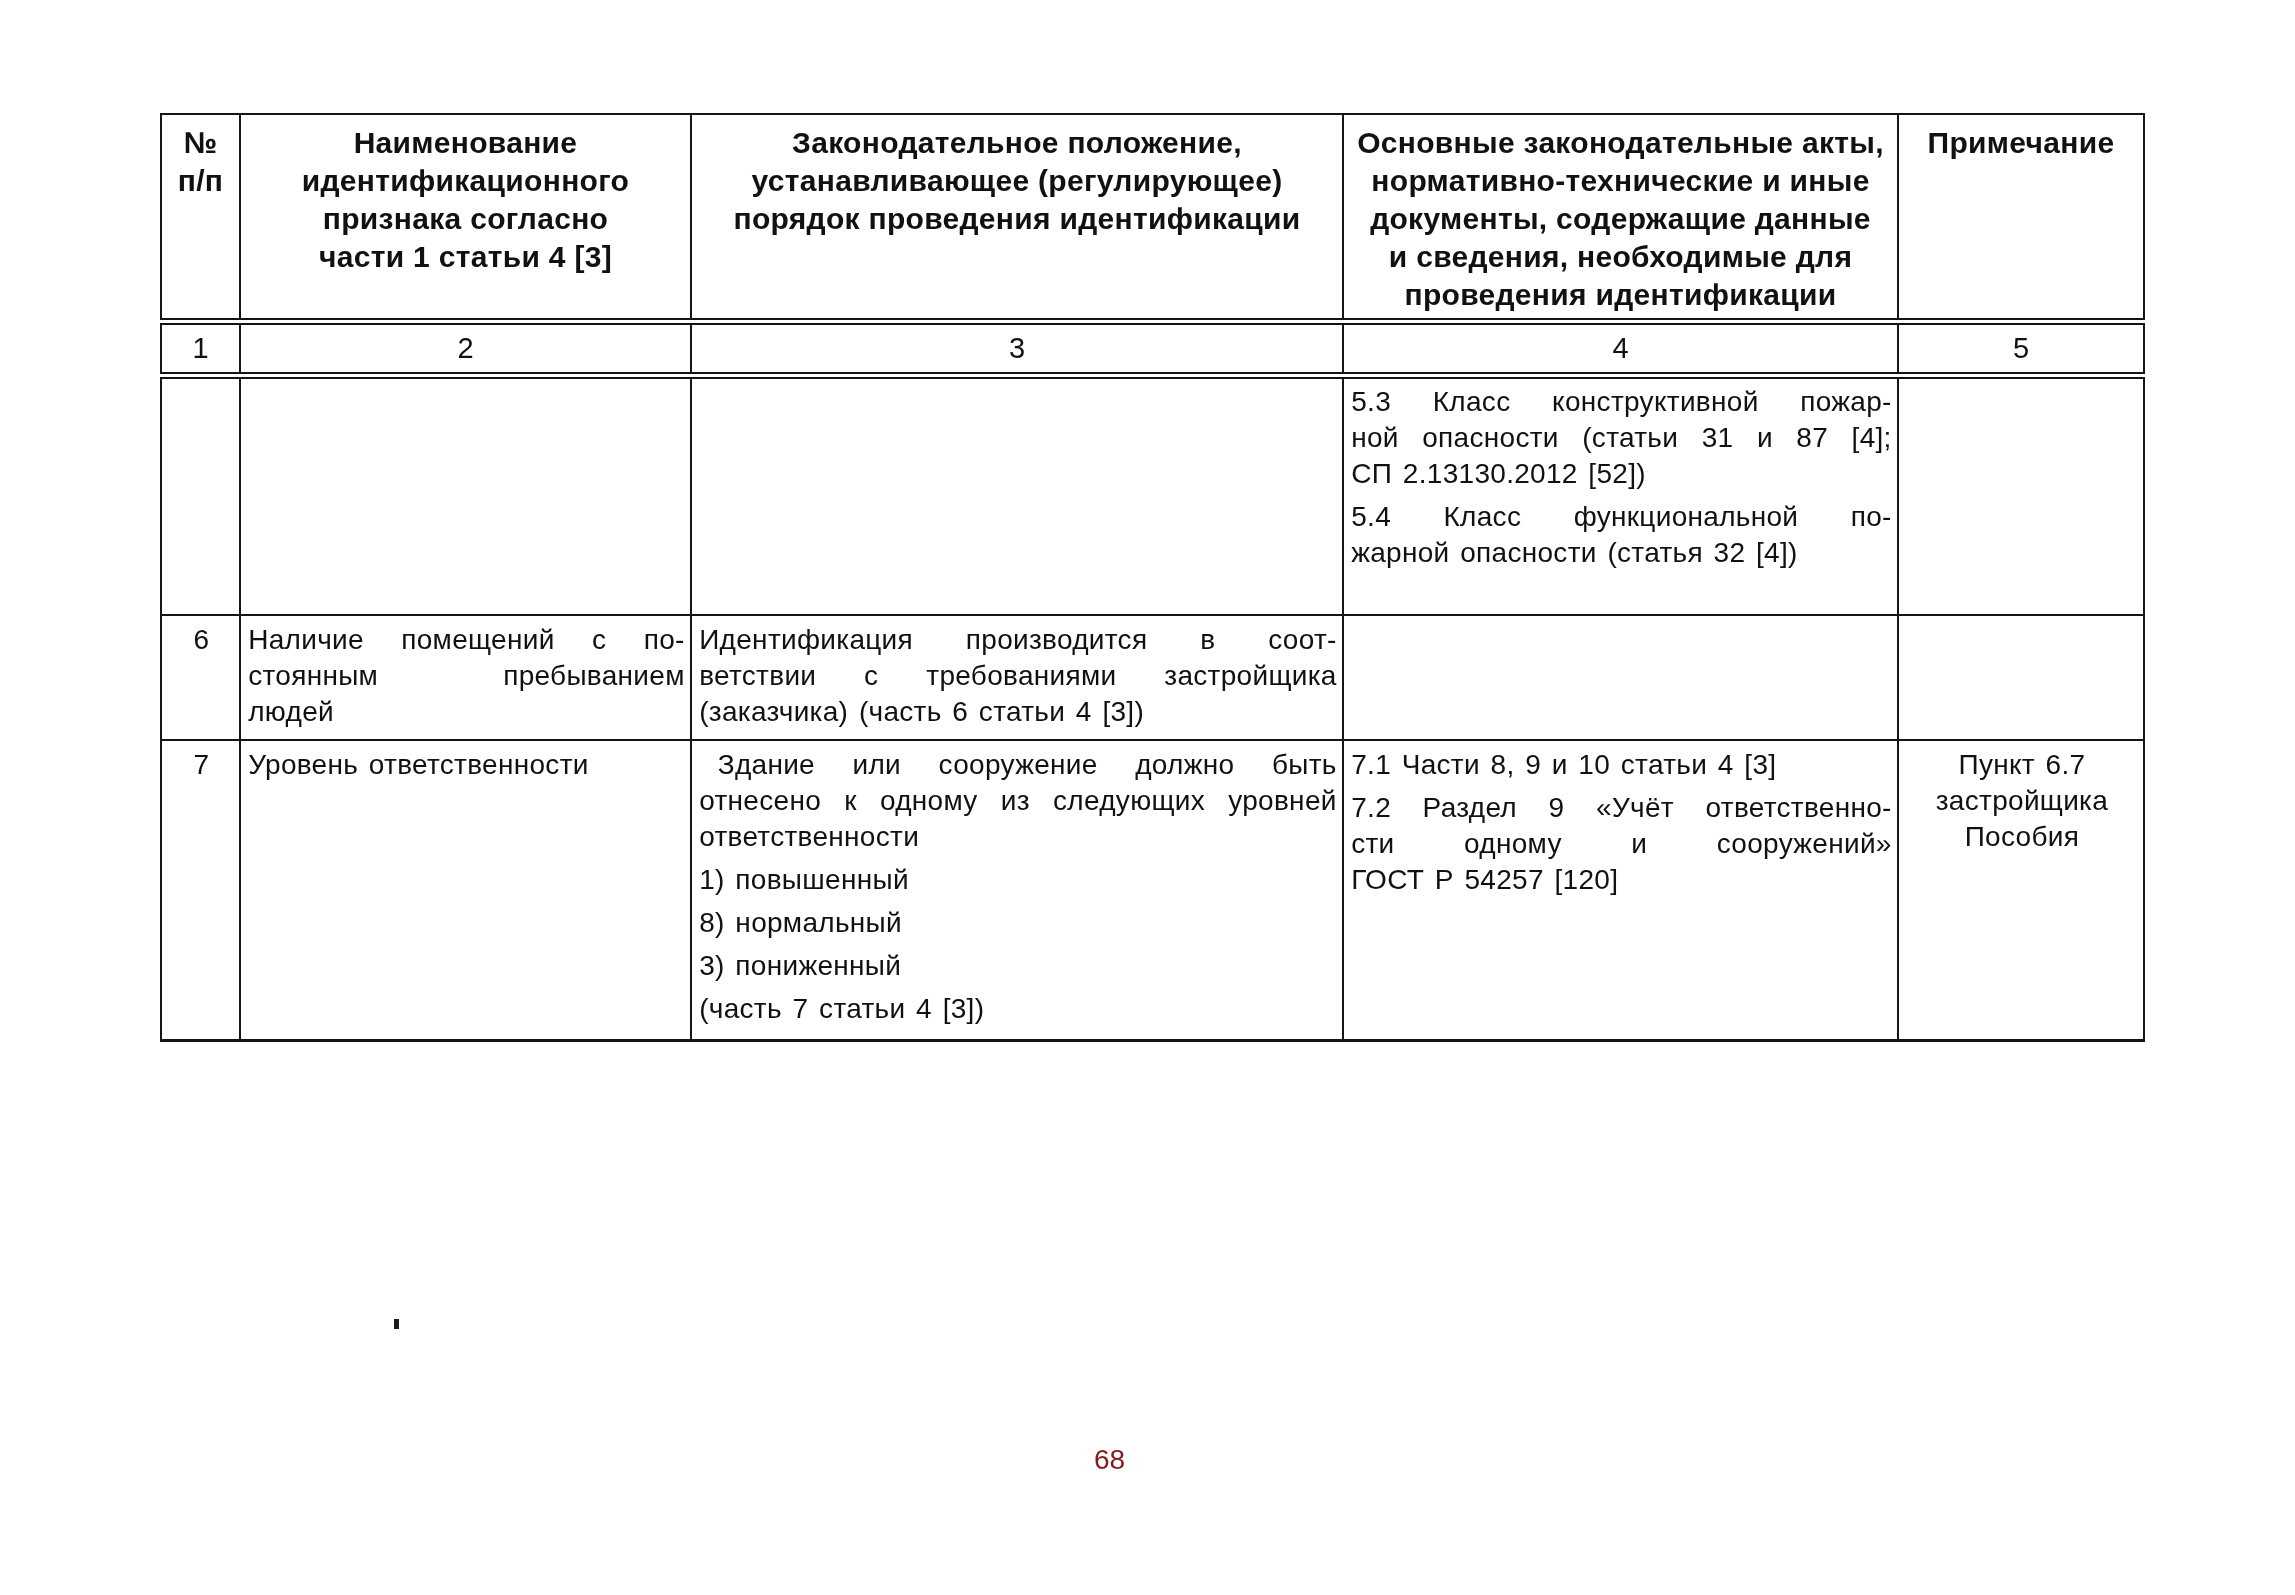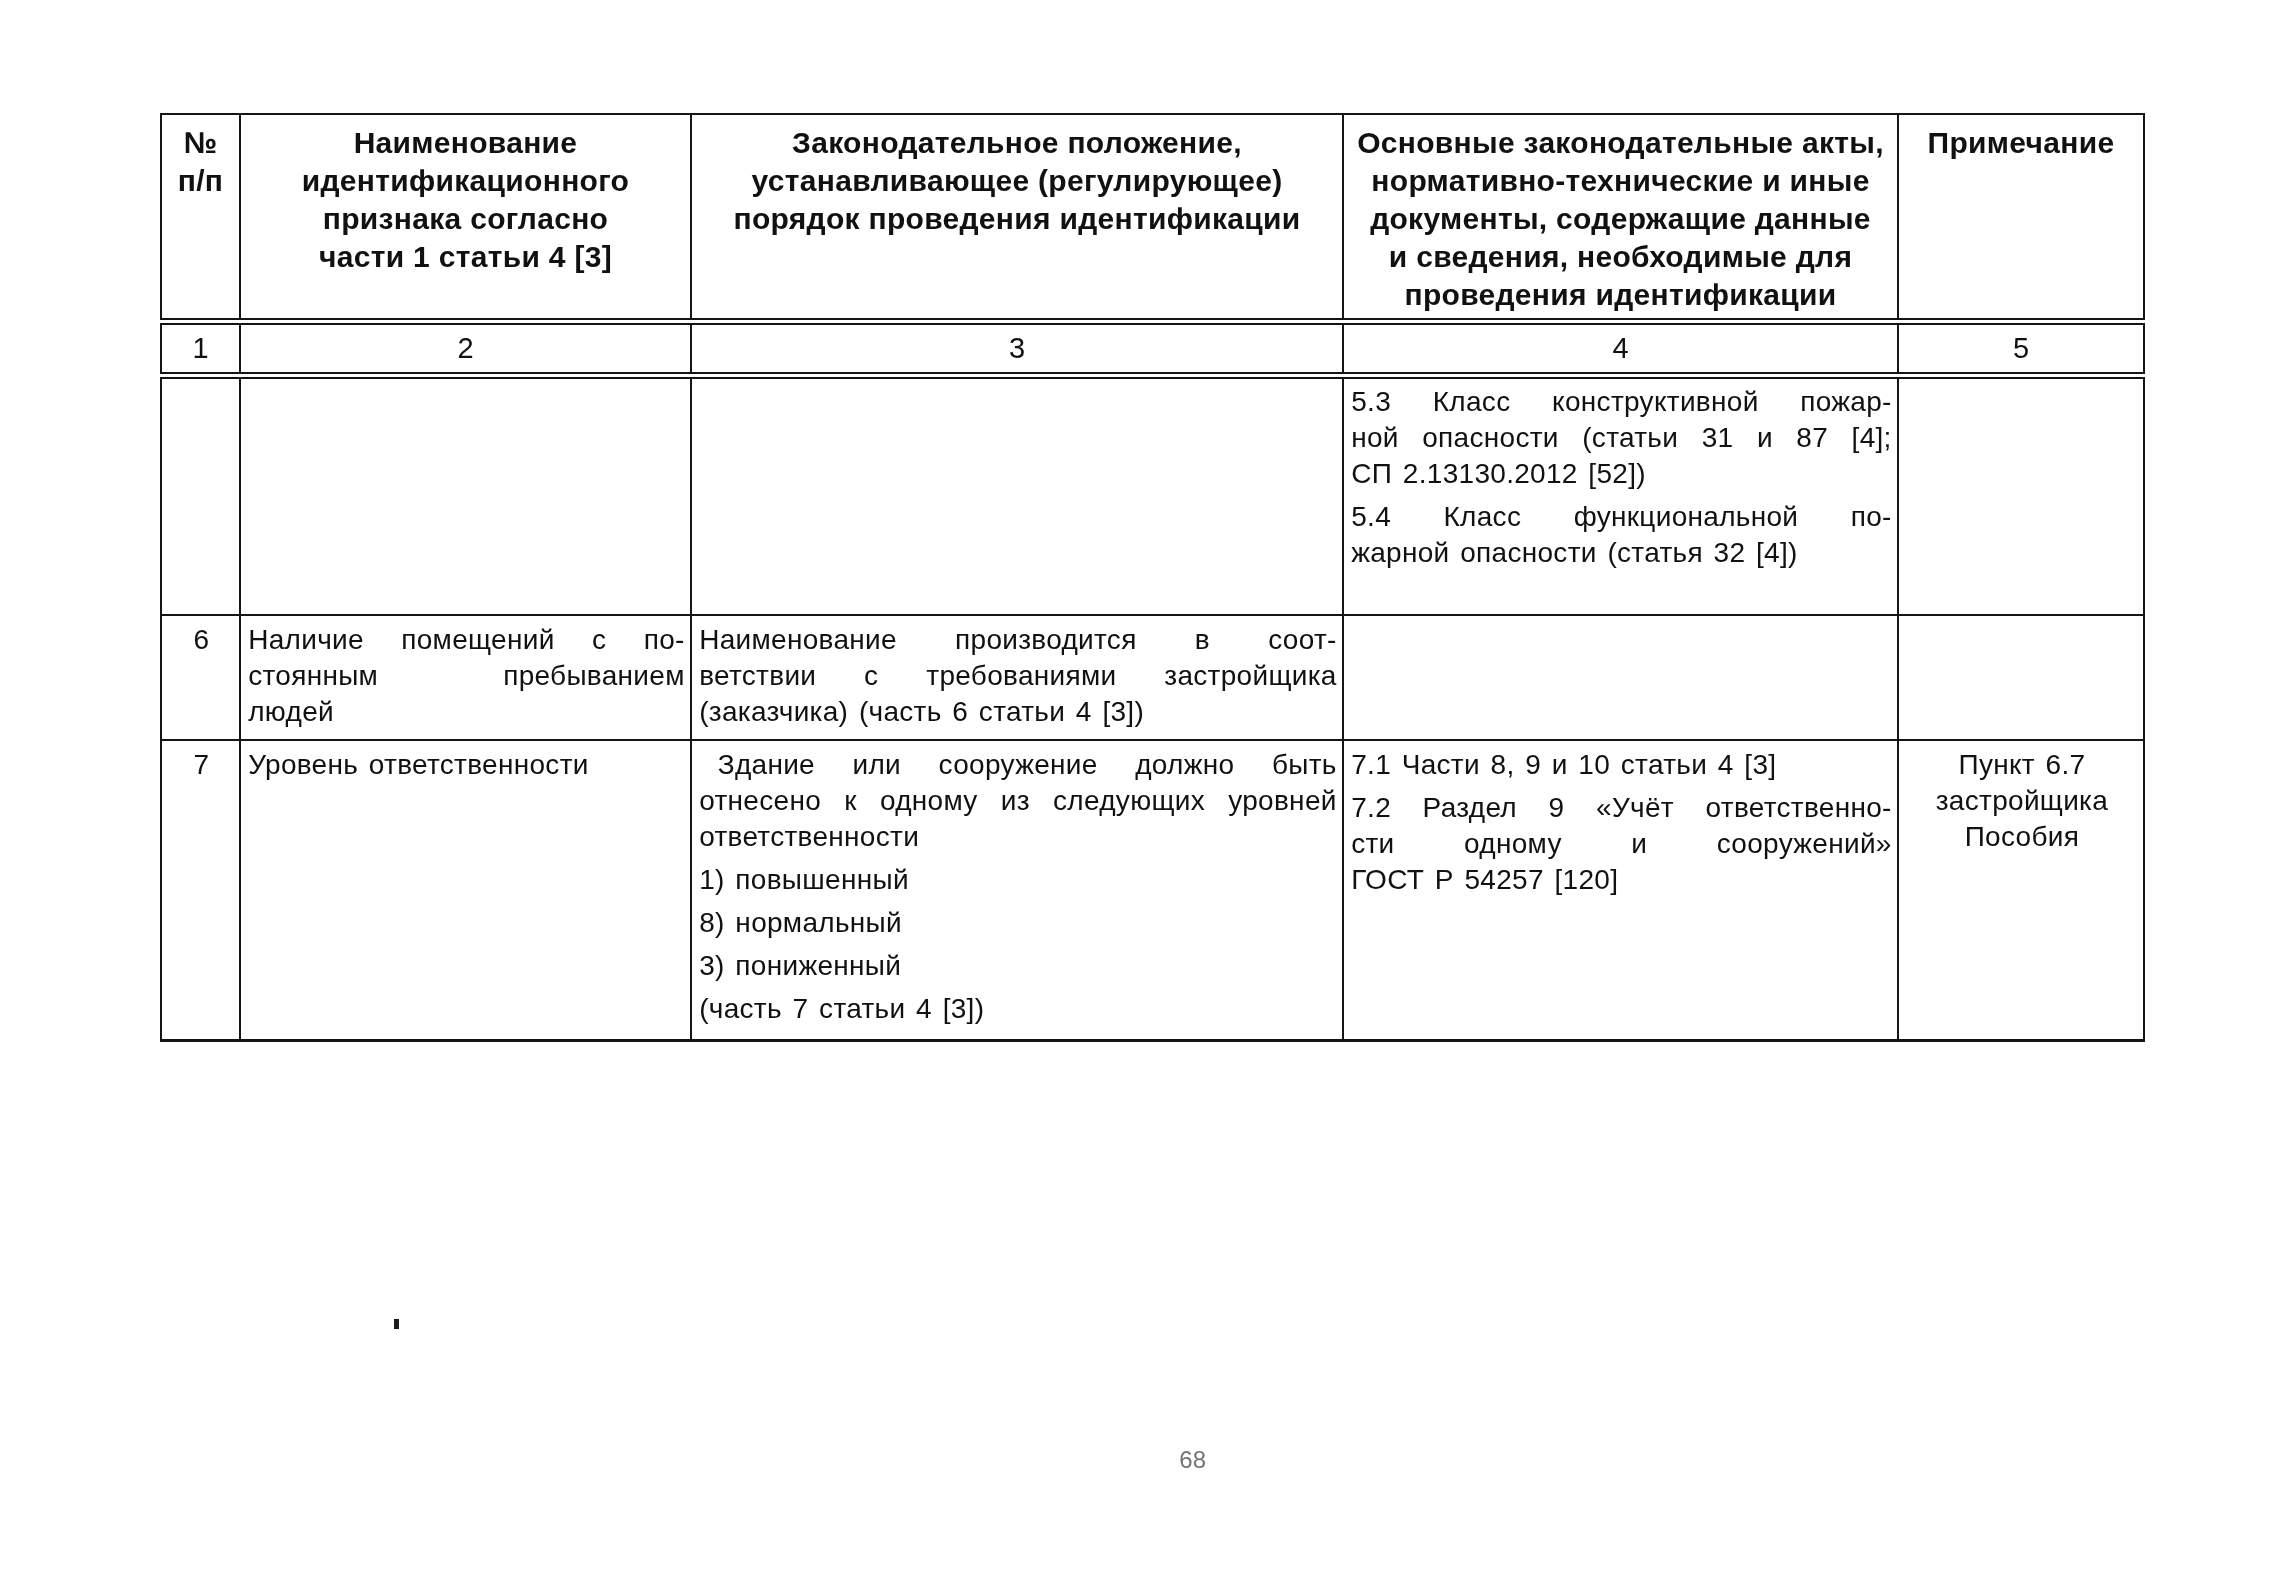--- a/index.html
+++ b/index.html
@@ -67,24 +67,24 @@
   tbody td.center{text-align:center;}
   .line{line-height:36px;white-space:normal;}
   .line.j{text-align:justify;text-align-last:justify;}
   .line.sp{margin-top:7px;}
   .line.ind{text-indent:18.5px;}
 
   .pagenum{
     position:absolute;
     left:1094px;top:1441px;
     width:112px;
-    text-align:right;
-    font-size:24px;
+    text-align:left;
+    font-size:28px;
     line-height:38px;
-    color:#737373;
+    color:#7f1d1d;
   }
   .speck{
     position:absolute;
     left:394px;top:1319px;
     width:5.3px;height:10px;
     background:#1c1c1c;
   }
 </style>
 </head>
 <body>
@@ -151,21 +151,21 @@
         <tr class="r2">
           <td class="center">
             <div class="line">6</div>
           </td>
           <td>
             <div class="line j">Наличие помещений с по-</div>
             <div class="line j">стоянным пребыванием</div>
             <div class="line">людей</div>
           </td>
           <td>
-            <div class="line j">Наименование производится в соот-</div>
+            <div class="line j">Идентификация производится в соот-</div>
             <div class="line j">ветствии с требованиями застройщика</div>
             <div class="line">(заказчика) (часть 6 статьи 4 [3])</div>
           </td>
           <td></td>
           <td class="center"></td>
         </tr>
         <tr class="r3">
           <td class="center">
             <div class="line">7</div>
           </td>

